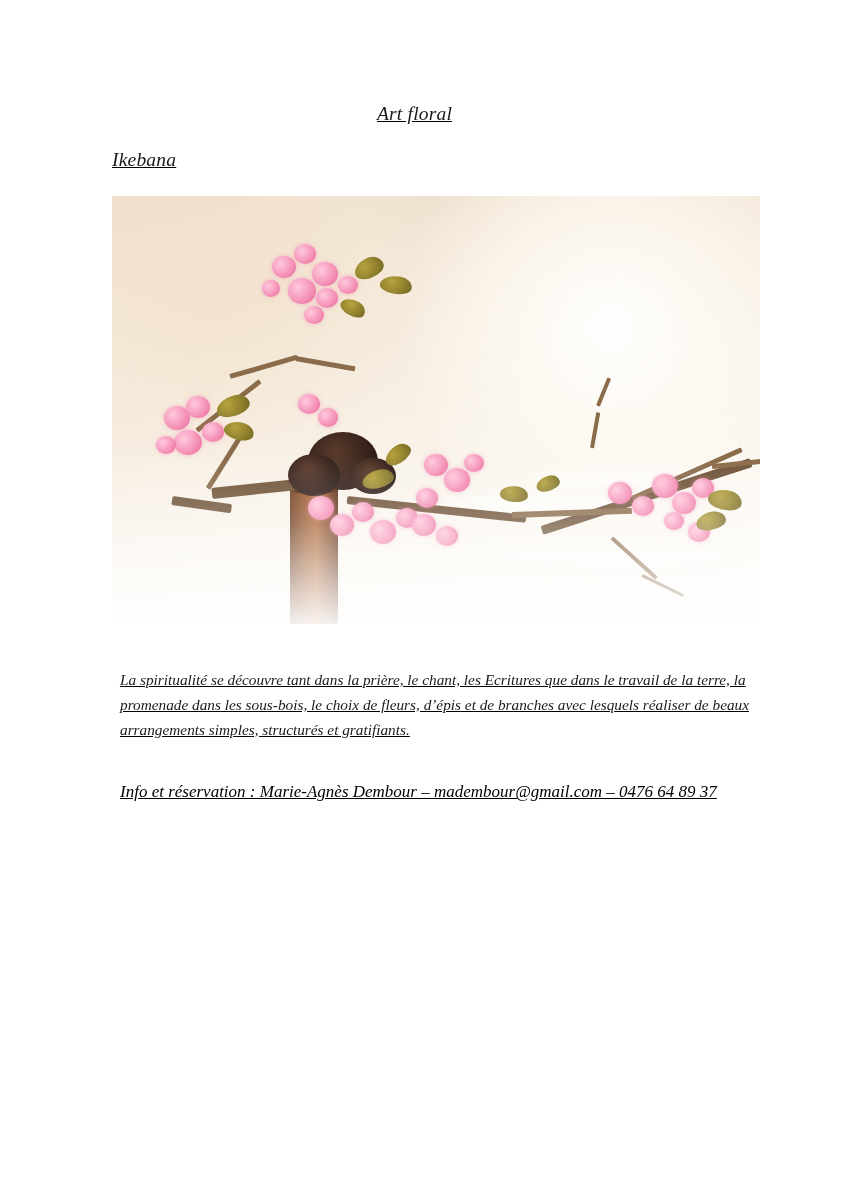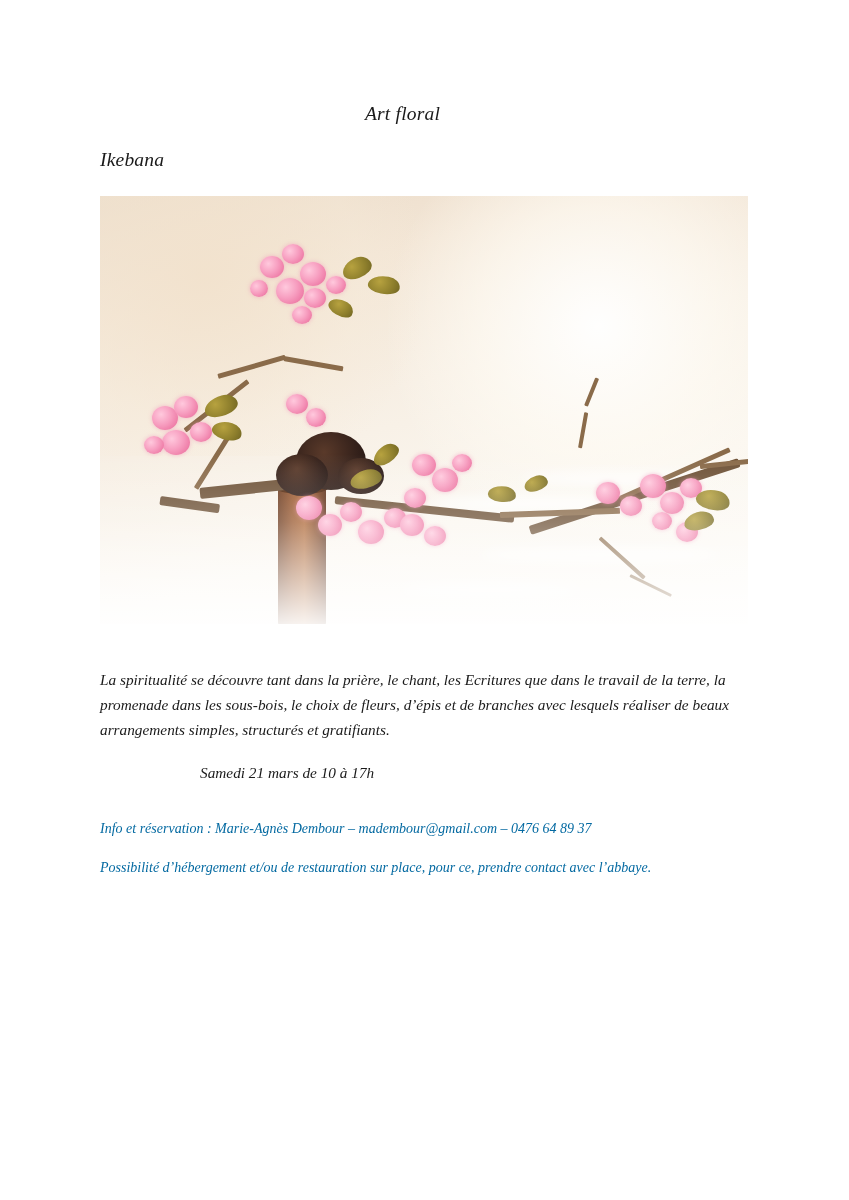--- a/index.html
+++ b/index.html
@@ -13,23 +13,24 @@
   .page {
     position: relative;
     width: 849px;
     height: 1200px;
     background: #ffffff;
     overflow: hidden;
     box-sizing: border-box;
   }
   .doc {
     position: absolute;
-    left: 100px;
+    left: 112px;
     top: 0;
     width: 650px;
+    text-decoration: underline;
   }
   .title-1, .title-2 {
     font-family: "Liberation Serif", serif;
     font-style: italic;
     font-size: 19.5px;
     color: #1a1a1a;
     letter-spacing: 0.2px;
   }
   .title-1 {
     margin-top: 103px;
@@ -134,46 +135,46 @@
   .body-text {
     margin-top: 44px;
     font-family: "Liberation Serif", serif;
     font-style: italic;
     font-size: 15.3px;
     line-height: 1.62;
     color: #1a1a1a;
     text-align: left;
   }
   .body-text p {
-    margin: 0 0 14px 0;
+    margin: 0 0 14px 8px;
   }
   .body-text p.tight {
     margin-bottom: 13px;
   }
   .dates {
     margin-top: 22px;
     padding-left: 100px;
   }
   .dates p {
     margin: 0 0 20px 0;
     font-family: "Liberation Serif", serif;
     font-style: italic;
     font-size: 15.3px;
     color: #1a1a1a;
   }
   .contact {
     margin-top: 36px;
   }
   .contact p {
-    margin: 0 0 16px 0;
-    font-family: "Liberation Serif", serif;
-    font-style: italic;
-    font-size: 14px;
+    margin: 0 0 16px 8px;
+    font-family: "Liberation Serif", serif;
+    font-style: italic;
+    font-size: 17px;
     line-height: 1.62;
-    color: #0369a1;
+    color: #000000;
   }
 </style>
 </head>
 <body>
 
 <div class="page">
   <div class="doc">
 
     <div class="title-1">Art floral</div>
     <div class="title-2">Ikebana</div>
@@ -262,22 +263,20 @@
       <div class="leaf" style="left:424px; top:280px; width:24px; height:15px; transform: rotate(-16deg);"></div>
 
       <div class="haze"></div>
     </div>
 
     <div class="body-text">
       <p class="tight">La spiritualité se découvre tant dans la prière, le chant, les Ecritures que dans le travail de la terre, la promenade dans les sous-bois, le choix de fleurs, d’épis et de branches avec lesquels réaliser de beaux arrangements simples, structurés et gratifiants.</p>
     </div>
 
     <div class="dates">
-      <p>Samedi 21 mars de 10 à 17h</p>
     </div>
 
     <div class="contact">
       <p>Info et réservation : Marie-Agnès Dembour – madembour@gmail.com – 0476 64 89 37</p>
-      <p>Possibilité d’hébergement et/ou de restauration sur place, pour ce, prendre contact avec l’abbaye.</p>
     </div>
 
   </div>
 </div>
 
 </body></html>

